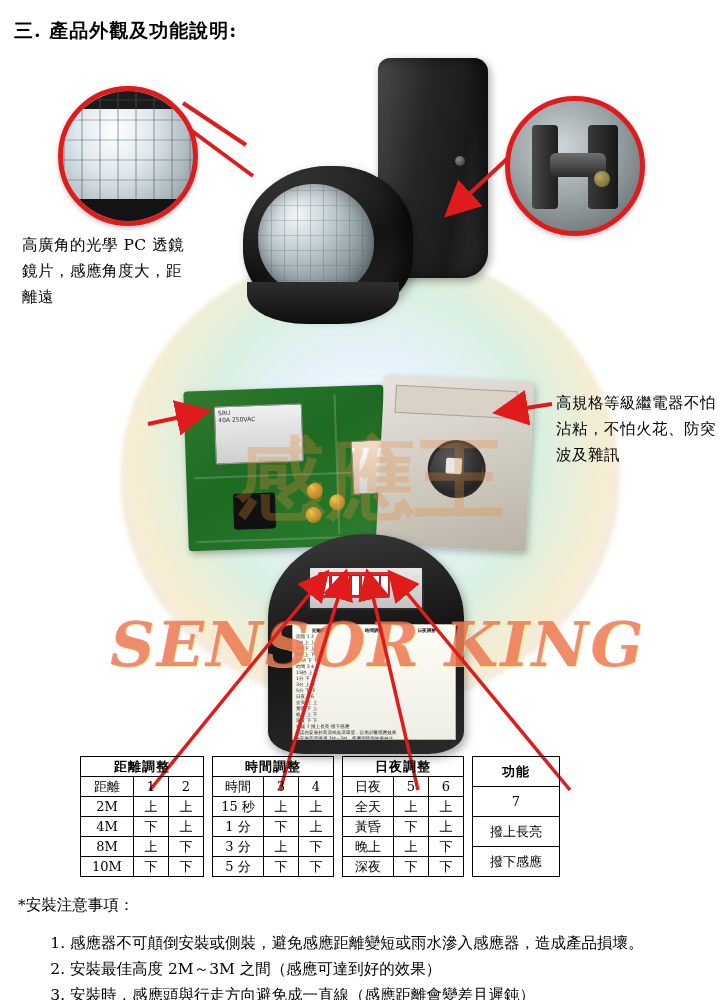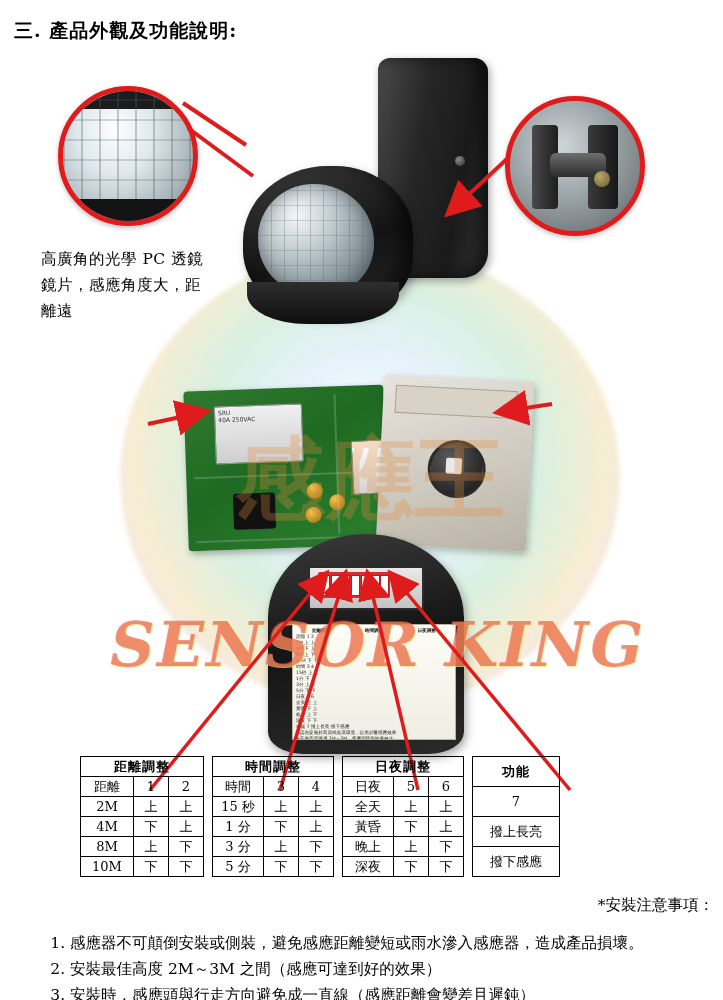--- a/index.html
+++ b/index.html
@@ -238,21 +238,21 @@
   }
 
   
   .cap {
     position: absolute;
     font-family: "DejaVu Serif", "Liberation Serif", serif;
     font-size: 15.5px;
     line-height: 26px;
     letter-spacing: .5px;
   }
-  .cap-lens { left: 22px; top: 198px; width: 165px; margin-left: 19px; }
+  .cap-lens { left: 22px; top: 184px; width: 165px; }
   .cap-angle { left: 487px; top: 172px; width: 190px; }
   .cap-relay { left: 20px; top: 366px; width: 150px; }
   .cap-grade { left: 556px; top: 342px; width: 160px; }
 
   
   .pcb-main {
     position: absolute;
     left: 186px;
     top: 340px;
     width: 200px;
@@ -419,21 +419,21 @@
   
   .notes {
     position: absolute;
     left: 14px;
     top: 892px;
     width: 700px;
     font-family: "DejaVu Serif", "Liberation Serif", serif;
     font-size: 15.5px;
     line-height: 26px;
   }
-  .notes .note-title { margin-left: 20px; text-align: right; }
+  .notes .note-title { margin-left: 4px; }
   .notes ol {
     margin: 12px;
     padding-left: 44px;
   }
   .notes li { margin: 0; padding: 0; }
 </style>
 </head>
 <body>
 
 <div class="page">
@@ -522,20 +522,21 @@
           <div>功能 7 撥上長亮 撥下感應</div>
           <div>※請勿安裝於高溫或低溫環境，以免影響感應效果</div>
           <div>※安裝高度建議 2M～3M，感應距離與效果最佳</div>
         </div>
     </div>
 
     <div class="watermark2">感應王</div>
     <div class="watermark">SENSOR KING</div>
 
     <div class="cap cap-lens">高廣角的光學 PC 透鏡鏡片，感應角度大，距離遠</div>
+    <div class="cap cap-grade">高規格等級繼電器不怕沾粘，不怕火花、防突波及雜訊</div>
   </div>
 
   <svg class="arrows" viewBox="0 0 723 1000">
     <defs>
       <marker id="ah" markerWidth="9" markerHeight="9" refX="7" refY="4.5" orient="auto">
         <path d="M0,0 L9,4.5 L0,9 z" fill="#e01b1b"></path>
       </marker>
     </defs>
 
     <path d="M188,128 L253,176" stroke="#e01b1b" stroke-width="4" fill="none"></path>

